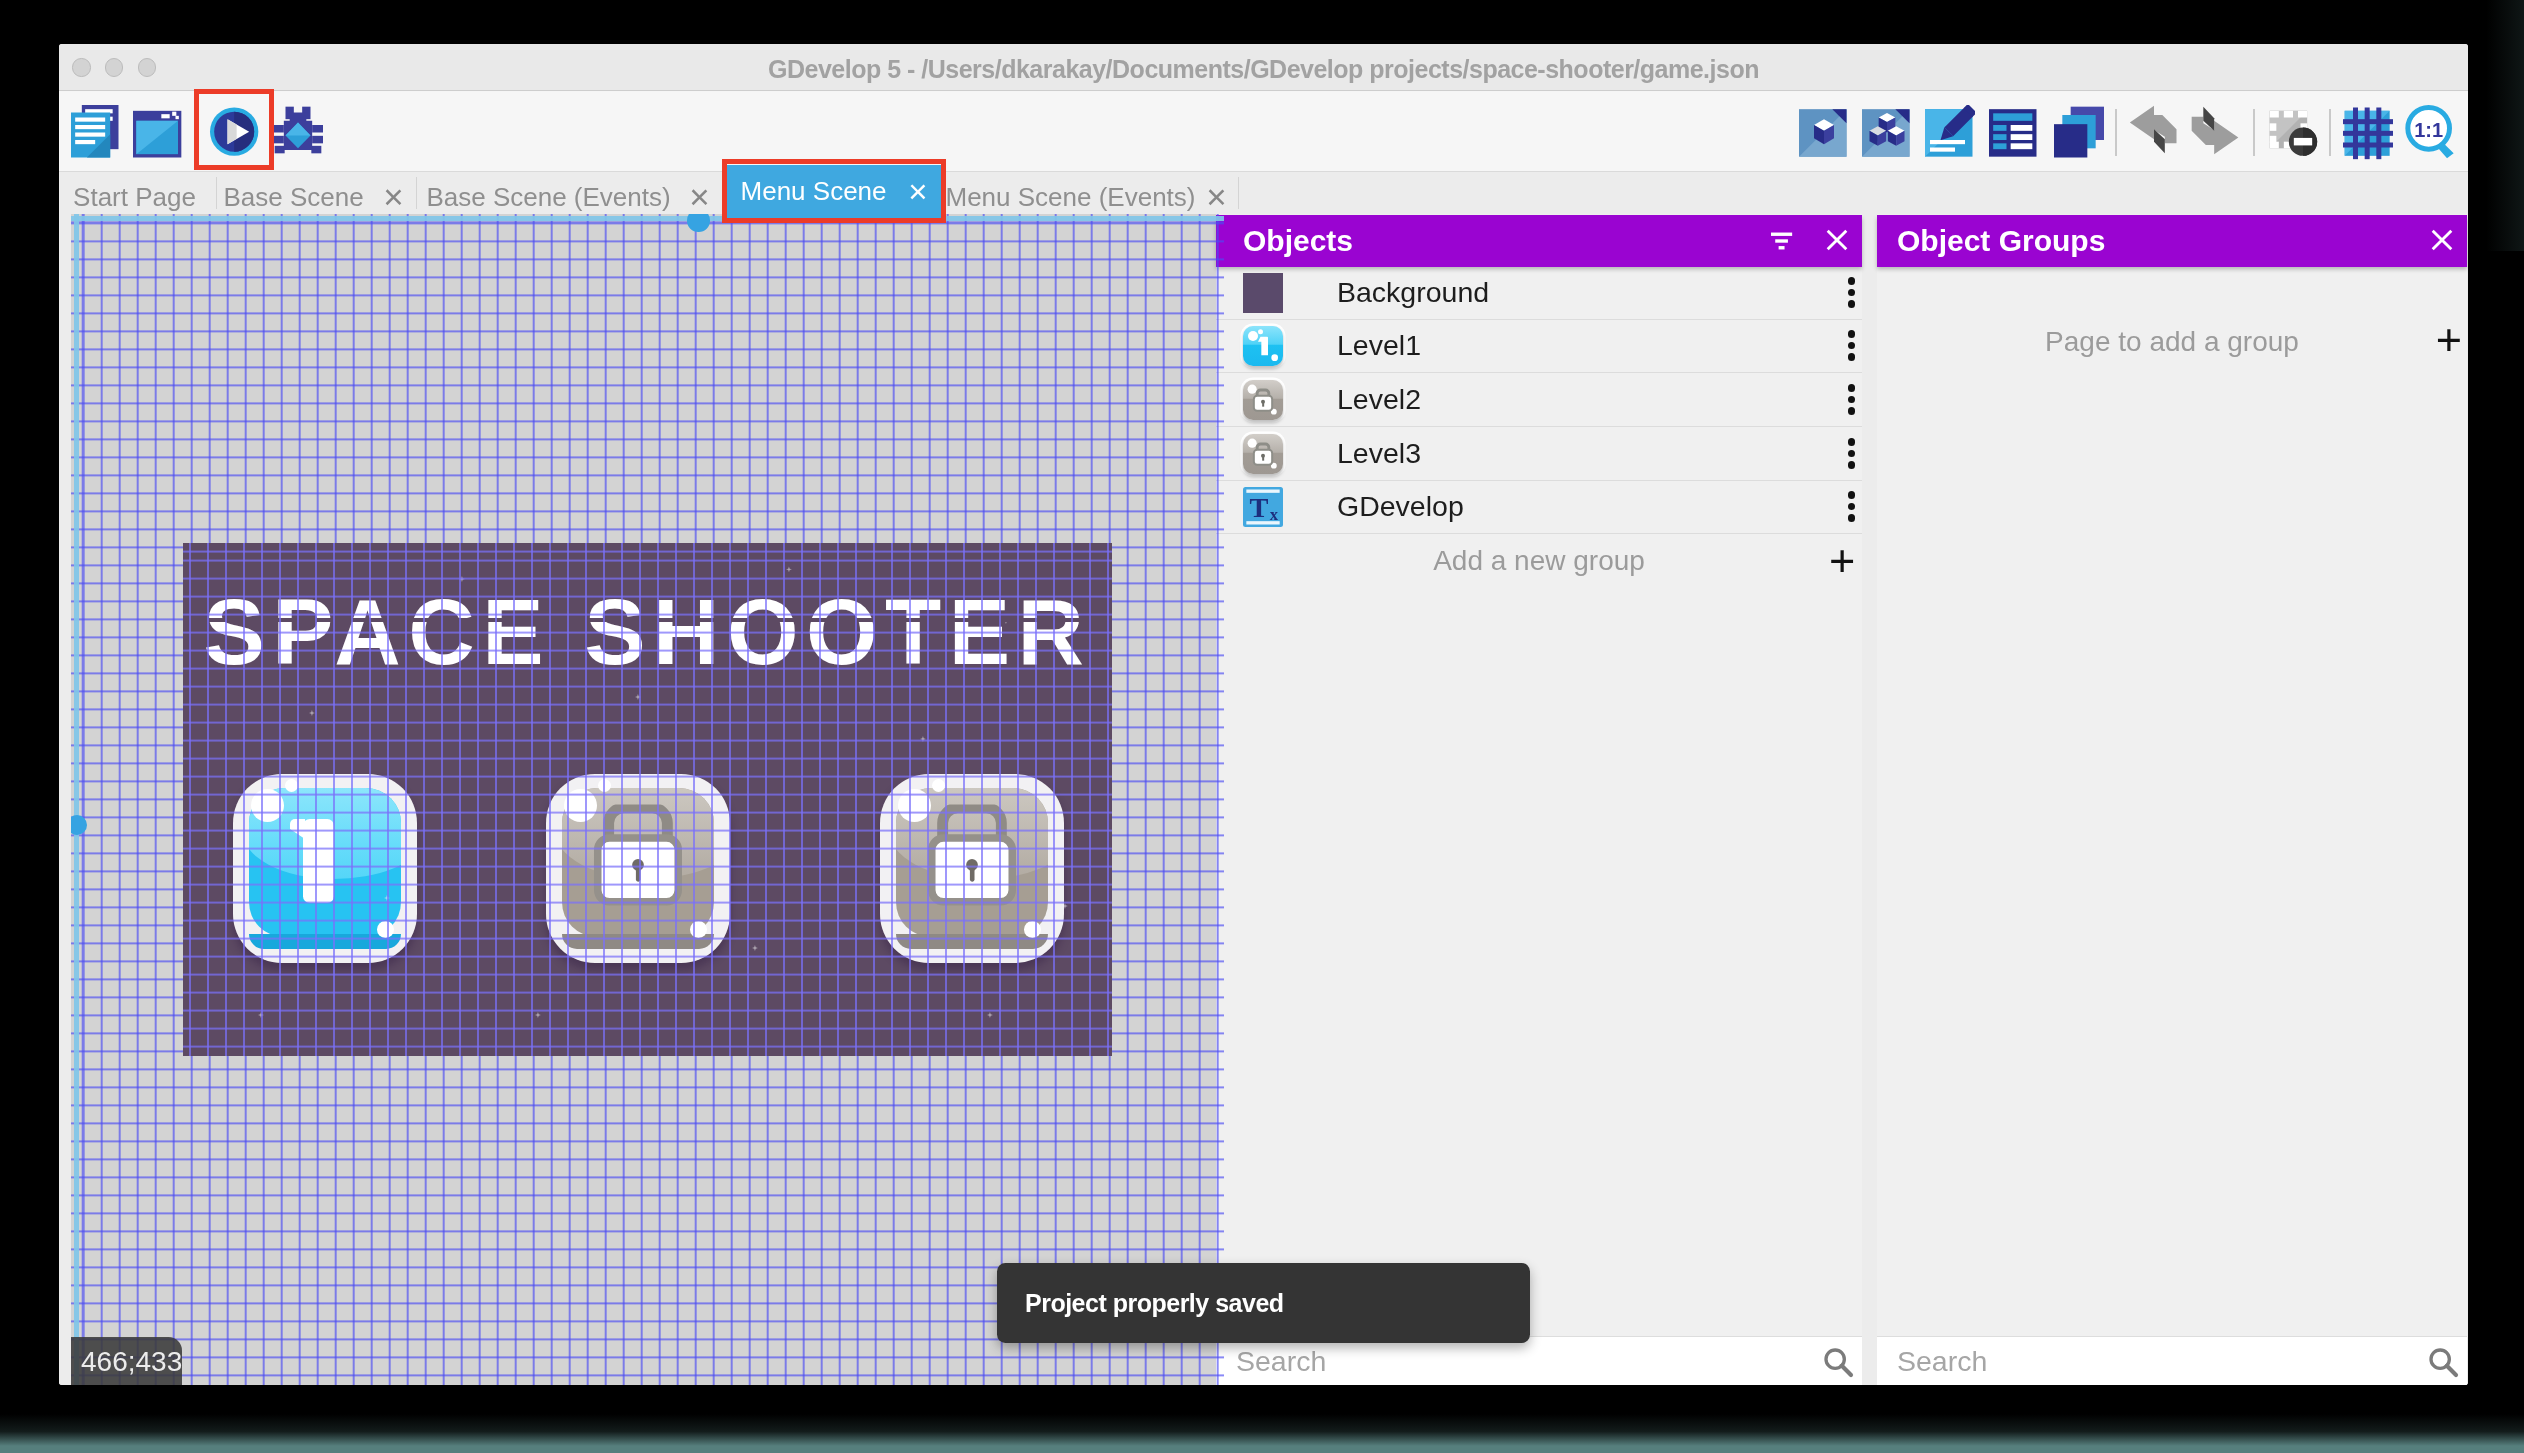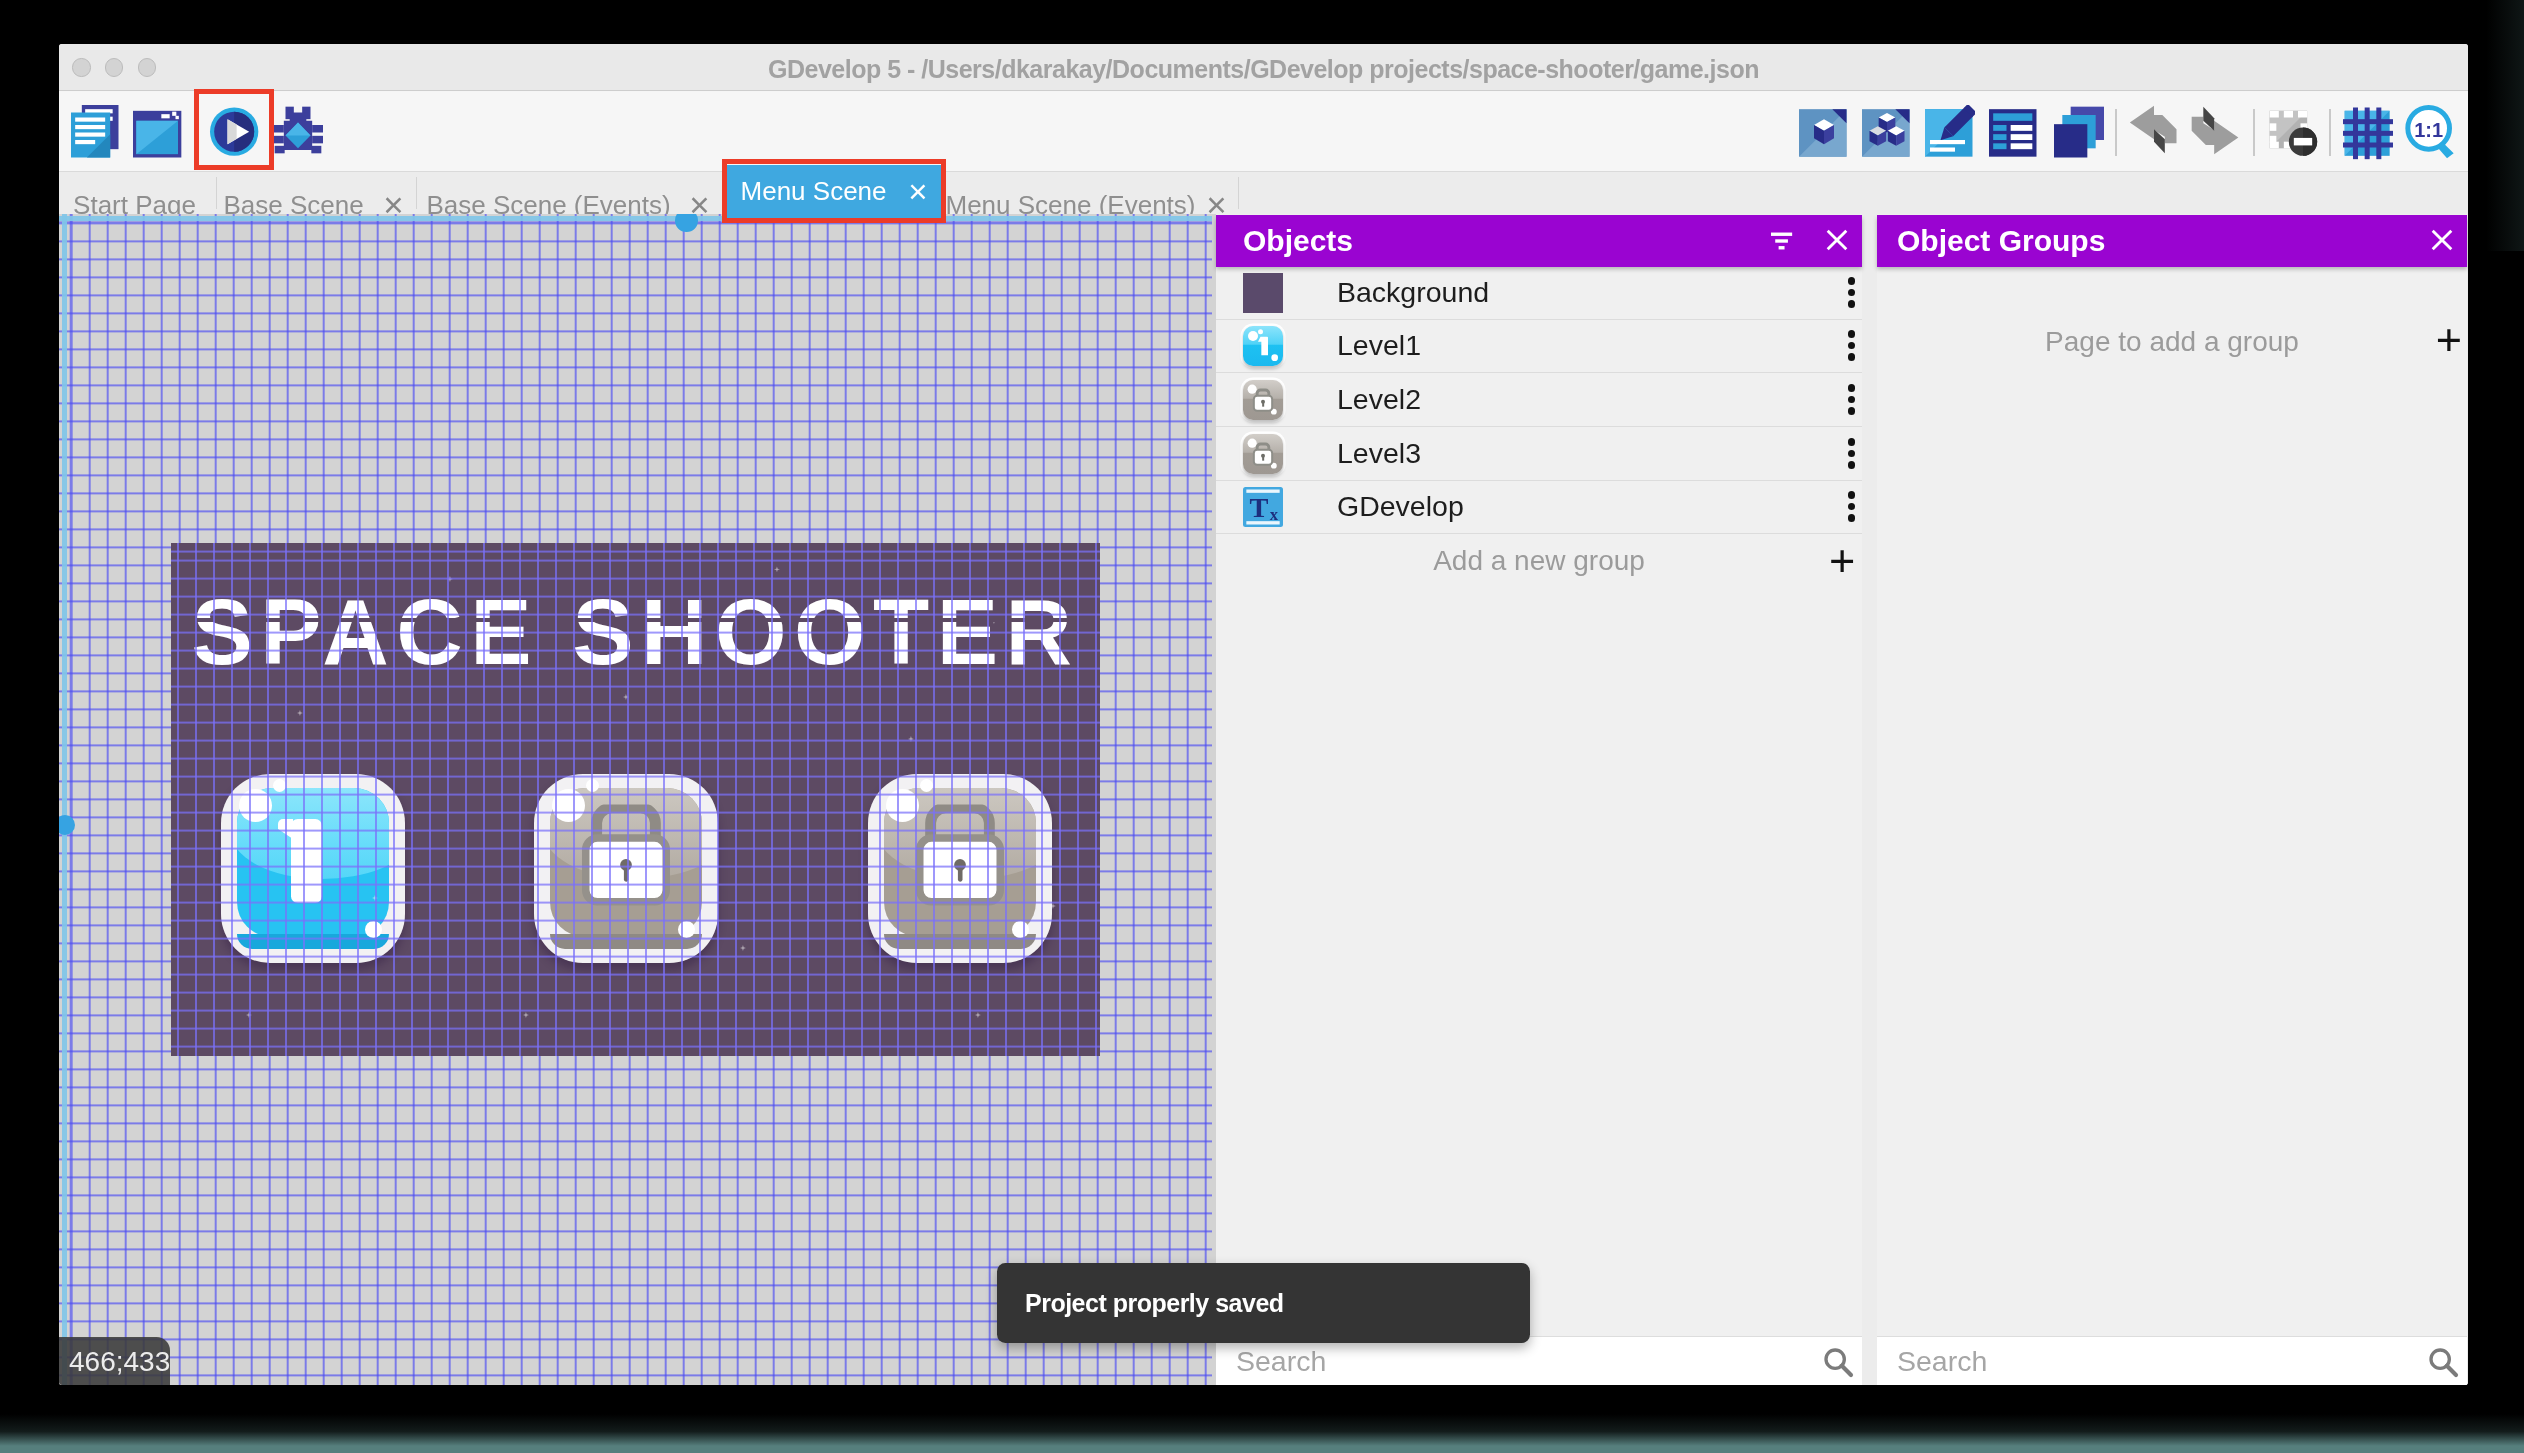--- a/index.html
+++ b/index.html
@@ -11,28 +11,28 @@
 #titlebar{position:absolute;left:0;top:0;width:100%;height:47px;background:#e9e9e9;border-bottom:0.8px solid #cdcdcd}
 .tl{position:absolute;top:14.2px;width:18.4px;height:18.4px;border-radius:50%;background:#d3d3d3;border:1.3px solid #bcbcbc}
 #title{position:absolute;left:0;right:0;top:11px;text-align:center;font-size:25px;font-weight:700;color:#a2a2a2;letter-spacing:-0.5px}
 
 #toolbar{position:absolute;left:0;top:48px;width:100%;height:80px;background:#f6f6f6;border-bottom:0.8px solid #dadada}
 .ti{position:absolute;top:12.6px;width:49px;height:54px}
 .tsep{position:absolute;top:16.7px;width:1.7px;height:47px;background:#c9c9c9}
 #redbox1{position:absolute;left:135px;top:-3.3px;width:80px;height:81px;border:5px solid #ec3c28;background:transparent;z-index:5}
 
 #tabbar{position:absolute;left:0;top:128px;width:100%;height:42px;background:#ececec}
-.tab{position:absolute;top:12px;height:42px;font-size:26px;color:#8f8f8f;display:flex;align-items:center;justify-content:center}
+.tab{position:absolute;top:4px;height:42px;font-size:26px;color:#8f8f8f;display:flex;align-items:center;justify-content:center}
 .tabsep{position:absolute;top:5px;width:0.8px;height:32px;background:#d4d4d4}
 .tabx{font-size:35px;color:#878787;font-weight:400}
 #tabactive{position:absolute;left:668px;top:-7.5px;width:214px;height:54px;background:#3fa8e0;color:#fff;display:flex;align-items:center;justify-content:center;font-size:26px;z-index:5}
 #redbox2{position:absolute;left:663px;top:-12.6px;width:224px;height:64px;border:5px solid #ec3c28;z-index:6}
 
 #content{position:absolute;left:0;top:170px;width:100%;height:1171px;background:#ececec}
-#canvas{position:absolute;left:0;top:0;width:1340px;height:1171px;background:#d3d3d3;overflow:hidden}
+#canvas{position:absolute;left:12px;top:0;width:1340px;height:1171px;background:#d3d3d3;overflow:hidden}
 #scene{position:absolute;left:112px;top:329px;width:929px;height:513px;background:#5d4a63;overflow:hidden;z-index:2}
 #gridoverlay{position:absolute;left:0;top:0;width:1153px;height:1171px;pointer-events:none;z-index:1;
  background-image:repeating-linear-gradient(to right,rgba(76,76,243,.65) 0px,rgba(76,76,243,.65) 1.7px,transparent 1.7px,transparent 18px),repeating-linear-gradient(to bottom,rgba(76,76,243,.65) 0px,rgba(76,76,243,.65) 1.7px,transparent 1.7px,transparent 18px);
  background-position:11.7px 8.4px;}
 #scenegrid{position:absolute;inset:0;pointer-events:none;z-index:5;
  background-image:repeating-linear-gradient(to right,rgba(122,112,250,.72) 0px,rgba(122,112,250,.72) 1.7px,transparent 1.7px,transparent 18px),repeating-linear-gradient(to bottom,rgba(122,112,250,.72) 0px,rgba(122,112,250,.72) 1.7px,transparent 1.7px,transparent 18px);
  background-position:6px 16.6px;}
 .selline{position:absolute;background:rgba(128,198,232,.92);z-index:3}
 .handle{position:absolute;width:20px;height:20px;border-radius:50%;background:#36a3e2;z-index:4}
 #coordbadge{position:absolute;left:0px;top:1123px;width:111px;height:49px;background:rgba(58,58,58,.88);color:#ececec;font-size:28px;border-top-right-radius:13.4px;display:flex;align-items:center;padding-left:10px;z-index:6}

